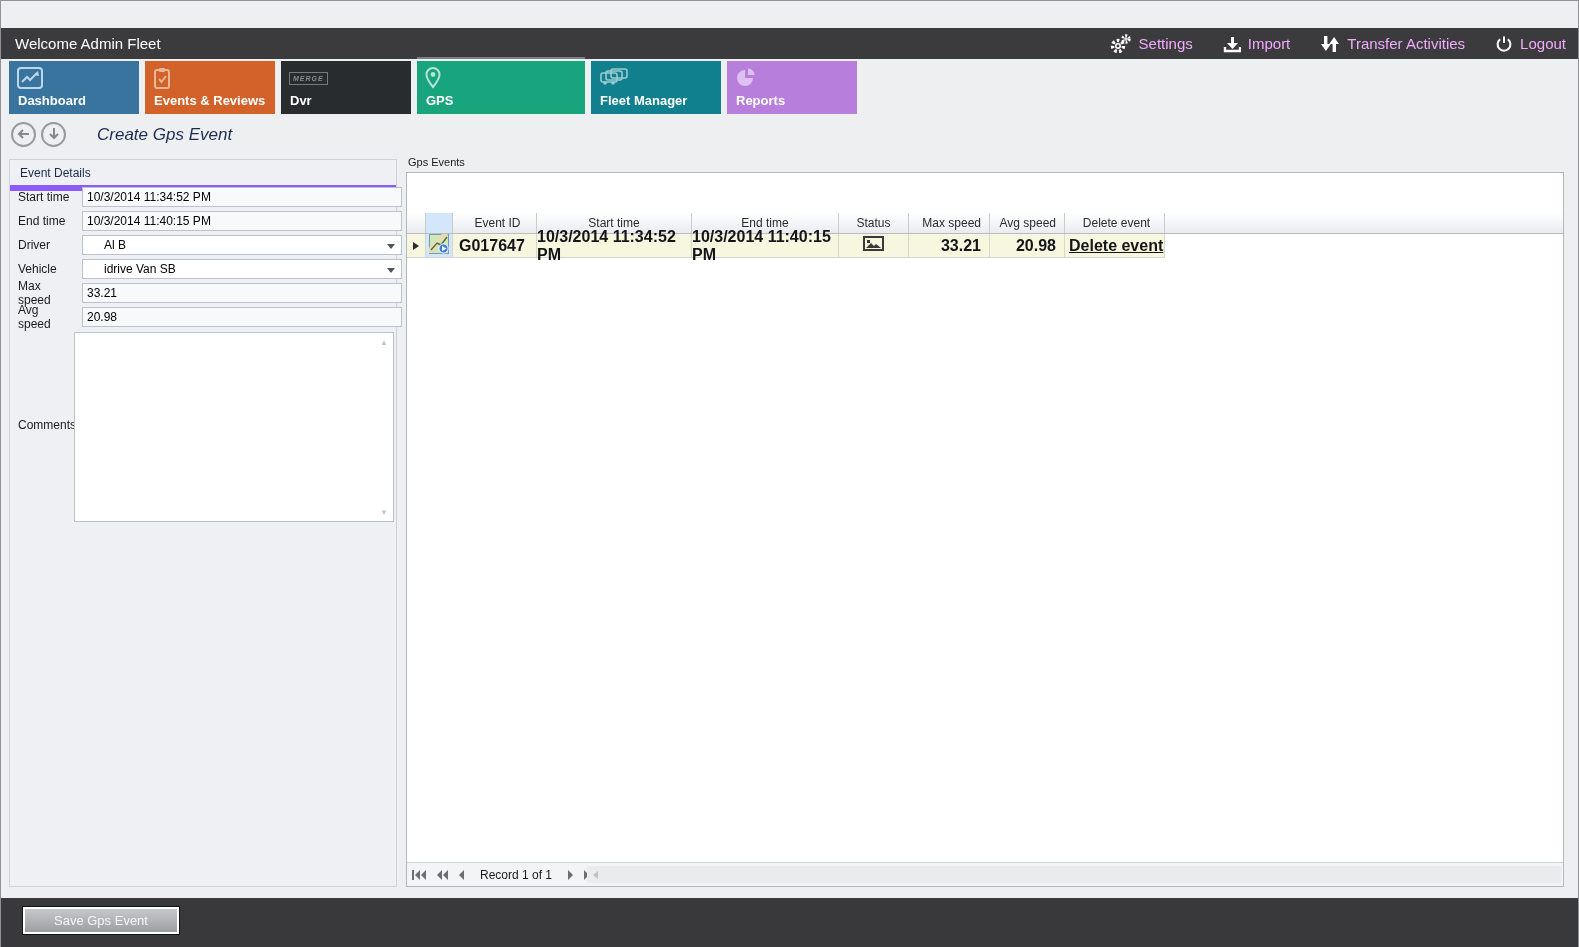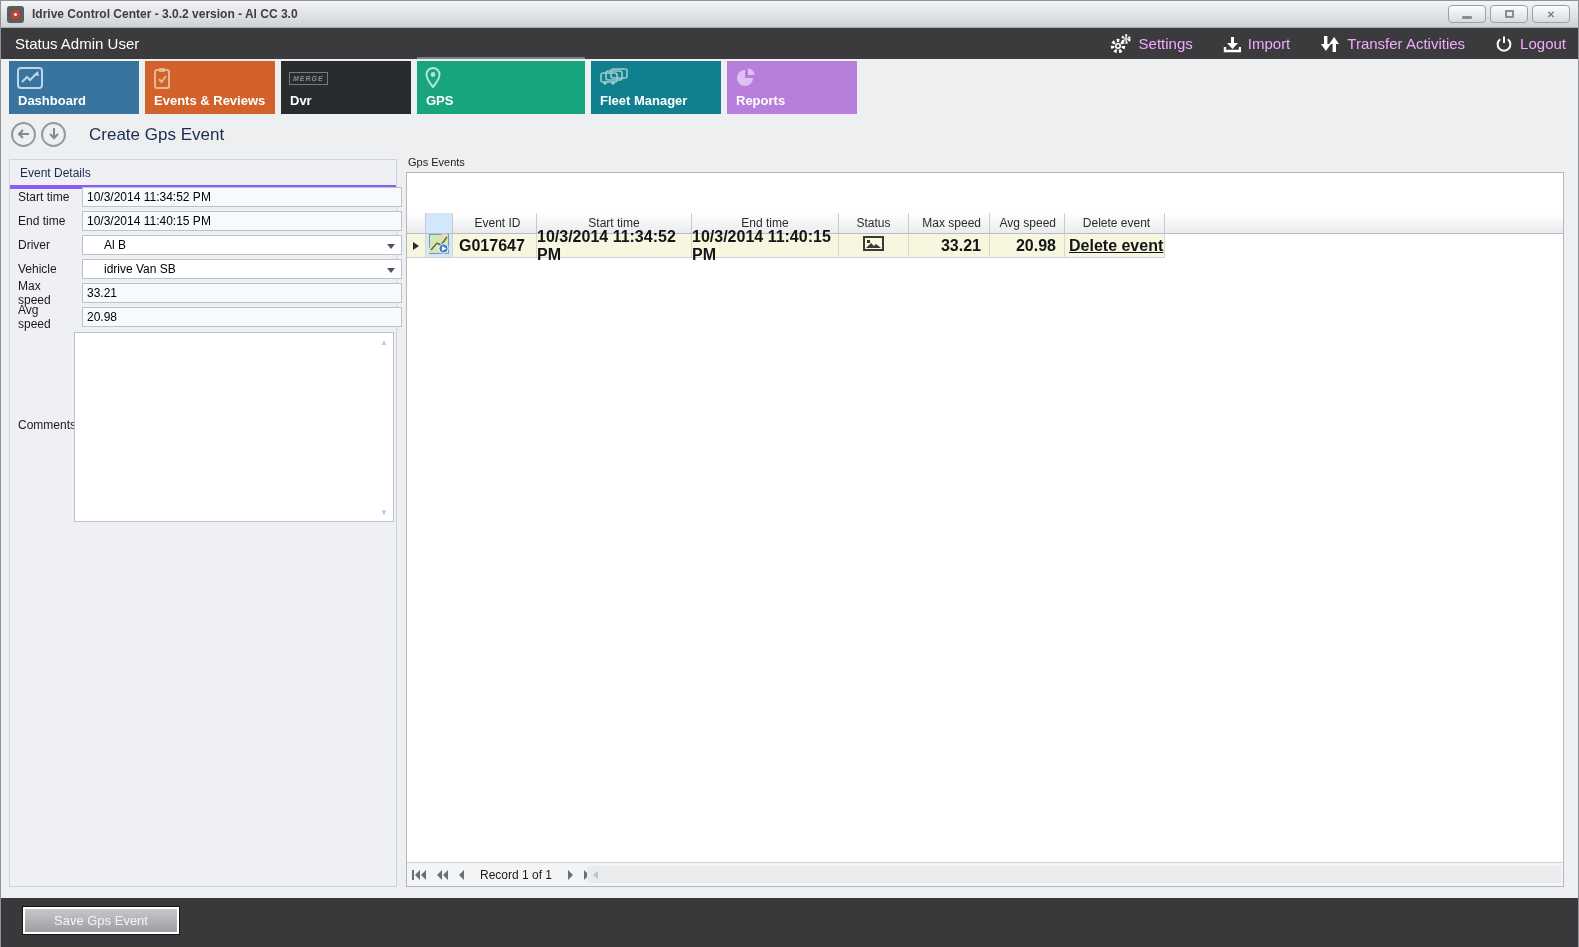--- a/index.html
+++ b/index.html
@@ -41,26 +41,26 @@
   .tile-gps::before { content:""; position:absolute; left:0; right:0; top:-4px; height:2px; background:#7d8084; }
   .tile-fleet     { background:#10808e; }
   .tile-reports   { background:#b87edc; }
   .dvr-badge { display:inline-block; border:1px solid #77797b; color:#8a8d8f; font-size:7px; font-style:italic;
     font-weight:bold; padding:2px 3px; letter-spacing:1px; }
 
   
   .crumb { position:absolute; left:10px; top:121px; display:flex; align-items:center; }
   .circle-btn { width:25px; height:25px; border-radius:50%; border:2px solid #96999d; margin-right:5px;
     display:flex; align-items:center; justify-content:center; cursor:pointer; background:transparent; }
-  .page-title { font-size:17px; color:#1b2c50; margin-left:18px; }
+  .page-title { font-size:17px; color:#1b2c50; margin-left:26px;font-style:italic; }
 
   
   .panel { position:absolute; left:8px; top:158px; width:388px; height:728px;
     background:#eef0f3; border:1px solid #cfd3d8; }
-  .panel-title { font-size:12px; color:#1b2c50; padding:6px 0 5px 10px; border-bottom:4px solid #8b5cf6; }
+  .panel-title { font-size:12px; color:#1b2c50; padding:6px 0 5px 10px; border-bottom:6px solid #8b5cf6; }
   .f-row { position:absolute; left:8px; height:20px; display:flex; align-items:center; }
   .f-label { width:56px; font-size:12px; color:#1a1a1a; }
   .f-input { position:absolute; left:64px; width:320px; height:20px; border:1px solid #b9c2ce;
     background:#f7f9fb; font-family:"Liberation Sans",sans-serif; font-size:12px; color:#000; padding:0 4px; }
   .combo { position:absolute; left:64px; width:320px; height:20px; border:1px solid #b9c2ce; background:#fff;
     font-size:12px; color:#000; display:flex; align-items:center; padding:0 21px; cursor:pointer; }
   .combo .caret { position:absolute; right:6px; top:8px; width:0; height:0;
     border-left:4px solid transparent; border-right:4px solid transparent; border-top:5px solid #4a5560; }
   .comments-label { position:absolute; left:8px; top:258px; font-size:12px; color:#1a1a1a; }
   .comments-box { position:absolute; left:64px; top:172px; width:320px; height:190px;
@@ -102,38 +102,23 @@
   .footer { position:absolute; left:0; top:897px; width:100%; height:50px; background:#39393b; }
   .save-btn { position:absolute; left:22px; top:9px; width:156px; height:27px; cursor:pointer;
     background:linear-gradient(#c6c8ca,#9c9ea1); border:2px solid #ffffff; outline:1px solid #151515;
     color:#f5f5f5; font-size:13px; font-family:"Liberation Sans",sans-serif; }
 </style>
 </head>
 <body>
 
 <div class="window">
 
-  <div class="titlebar">
-    <span class="app-icon">
-        <i></i>
-      </span>
-    <span class="title">Idrive Control Center - 3.0.2 version - Al CC 3.0</span>
-    <div class="winbtns">
-      <div class="winbtn">
-          <span class="bar"></span>
-        </div>
-      <div class="winbtn">
-          <span class="box"></span>
-        </div>
-      <div class="winbtn">✕</div>
-    </div>
-  </div>
 
   <div class="menubar">
-    <span class="welcome">Status Admin User</span>
+    <span class="welcome">Welcome Admin Fleet</span>
     <div class="menu-actions">
       <div class="menu-item">
         <span>
           <svg width="22" height="20" viewBox="0 0 22 20">
             <circle cx="8" cy="12" r="5.5" fill="none" stroke="#fff" stroke-width="3.4" stroke-dasharray="2.6 2.2"></circle>
             <circle cx="8" cy="12" r="2.2" fill="none" stroke="#fff" stroke-width="1.6"></circle>
             <circle cx="16" cy="5" r="3.4" fill="none" stroke="#fff" stroke-width="2.6" stroke-dasharray="2 1.7"></circle>
             <circle cx="16" cy="5" r="1.2" fill="none" stroke="#fff" stroke-width="1.2"></circle>
           </svg>
         </span>

